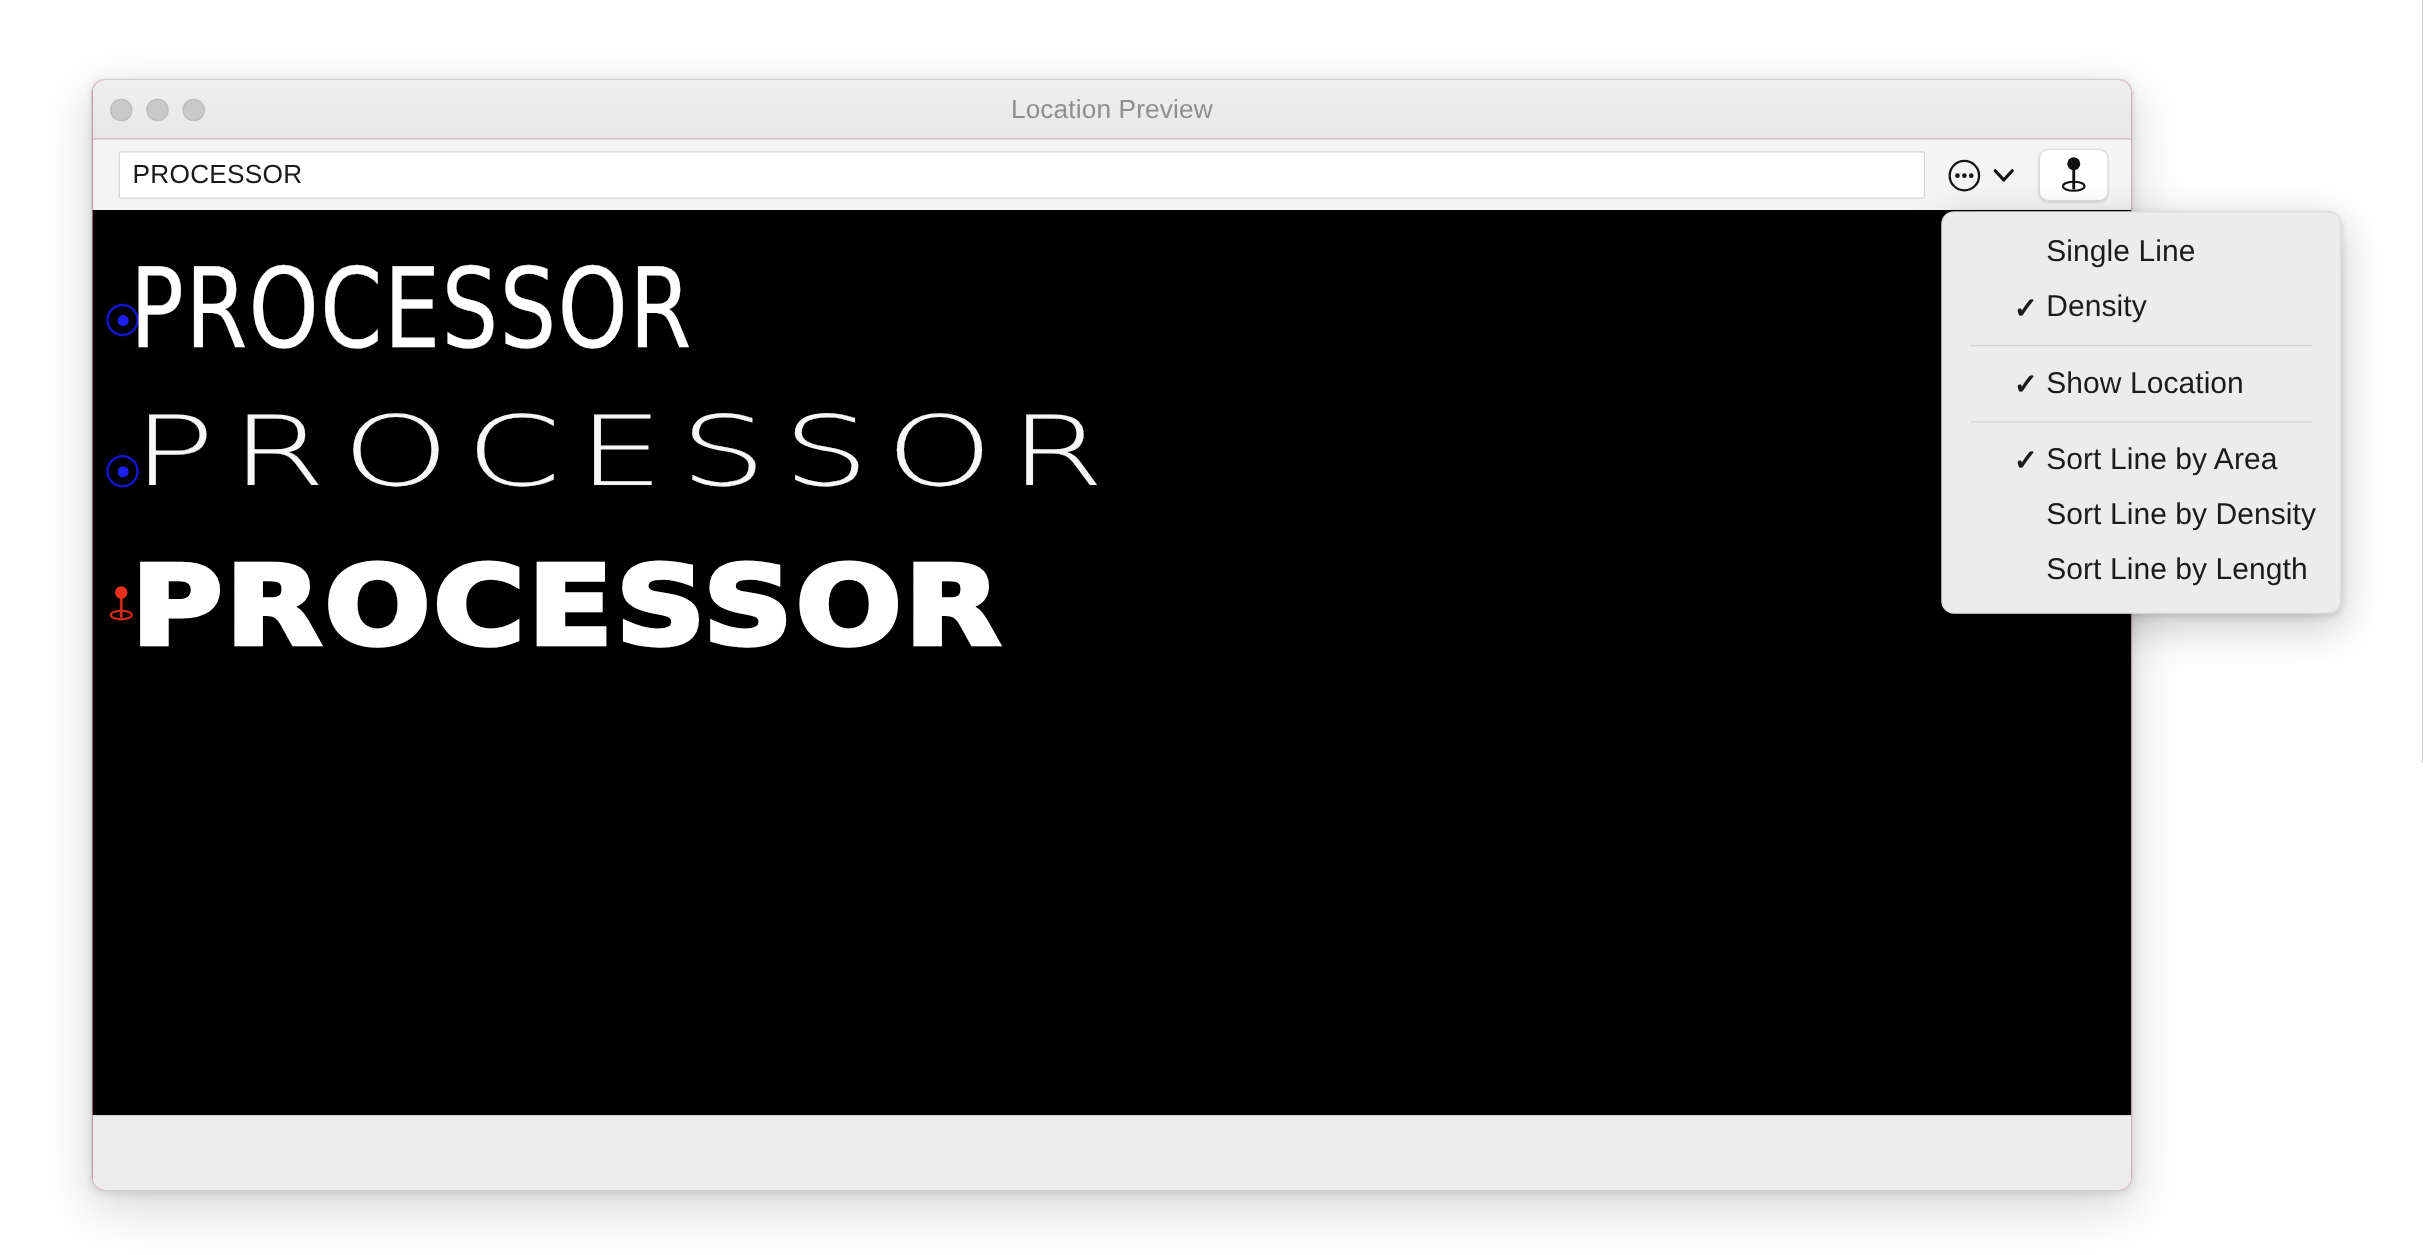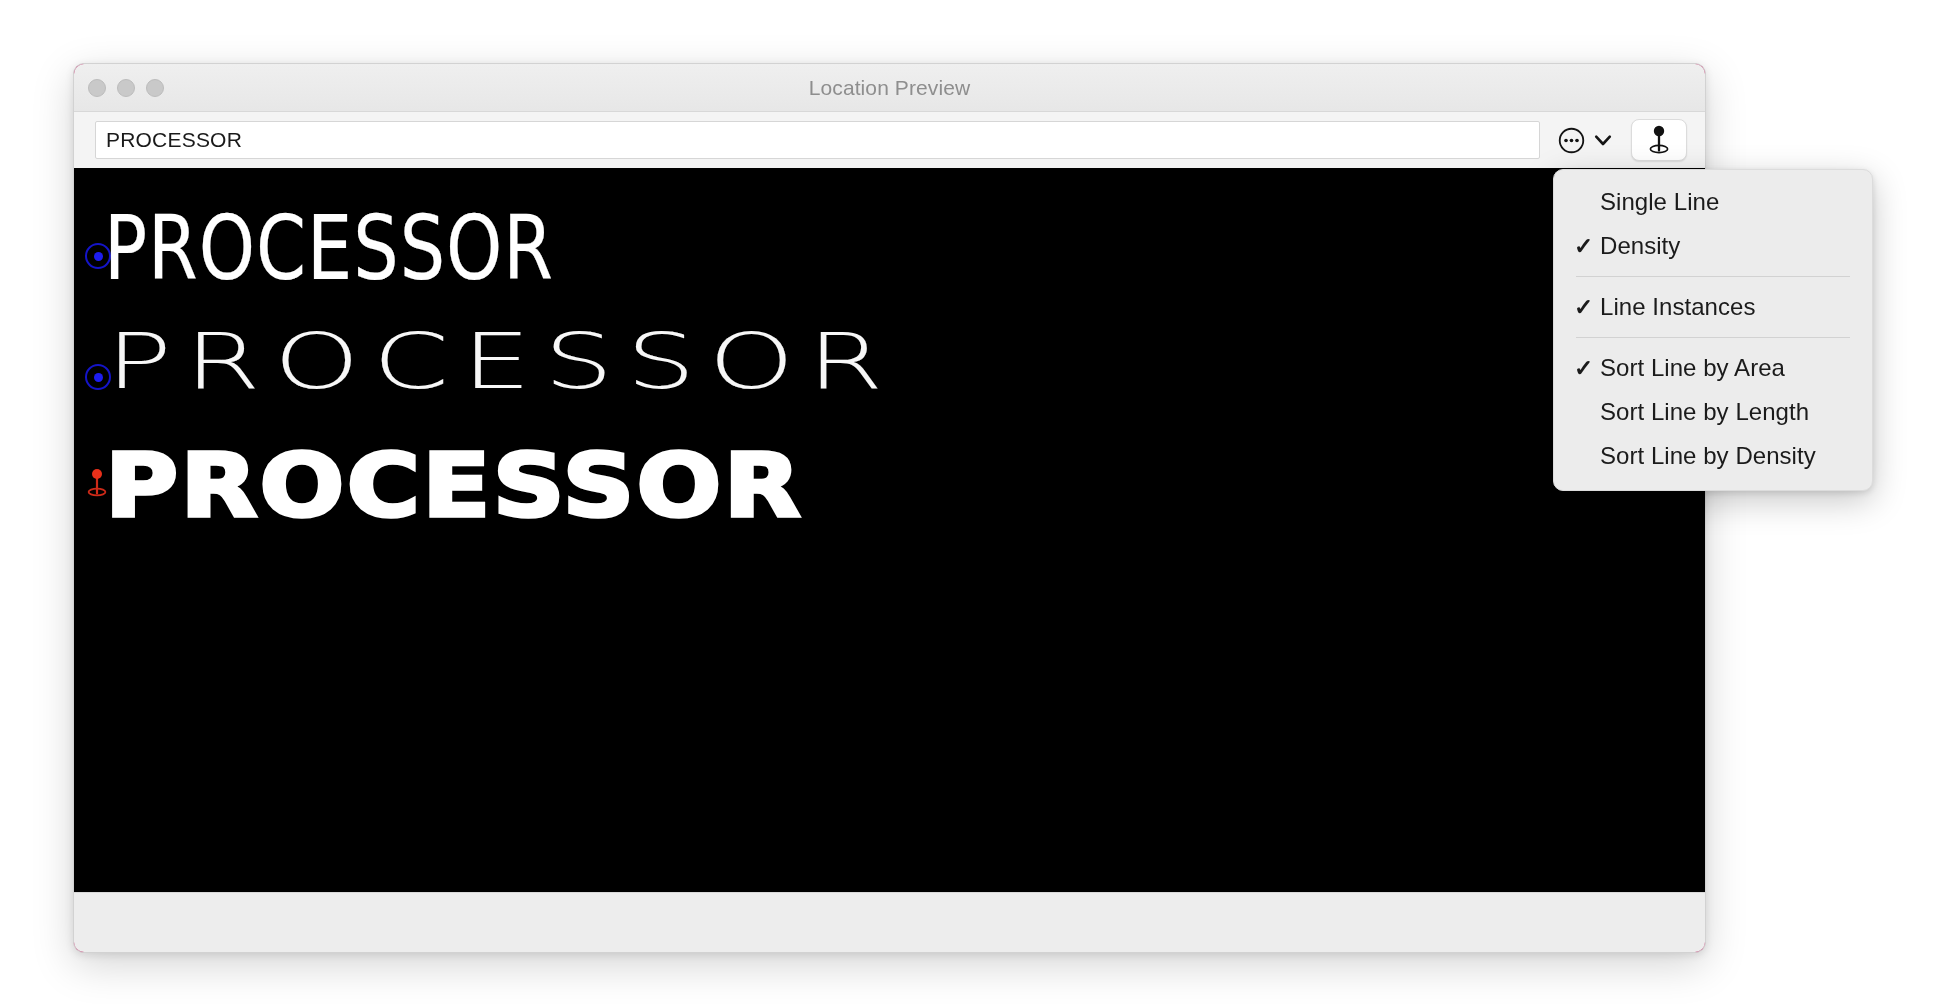--- a/index.html
+++ b/index.html
@@ -226,20 +226,21 @@
     position: relative;
     height: 44px;
     display: flex;
     align-items: center;
     padding-left: 46px;
     font-size: 24px;
     color: #1b1b1b;
     letter-spacing: 0.05px;
     white-space: nowrap;
     cursor: default;
+    margin-left: 37px;
   }
   .menu-item .check {
     position: absolute;
     left: 20px;
     top: 0;
     height: 44px;
     line-height: 44px;
     font-size: 23px;
     color: #1b1b1b;
     font-weight: 600;
@@ -331,28 +332,28 @@
       <div class="menu-item">
         <span>Single Line</span>
       </div>
       <div class="menu-item">
         <span class="check">✓</span>
         <span>Density</span>
       </div>
       <div class="menu-sep"></div>
       <div class="menu-item">
         <span class="check">✓</span>
-        <span>Line Instances</span>
+        <span>Show Location</span>
       </div>
       <div class="menu-sep"></div>
       <div class="menu-item">
         <span class="check">✓</span>
         <span>Sort Line by Area</span>
       </div>
       <div class="menu-item">
+        <span>Sort Line by Density</span>
+      </div>
+      <div class="menu-item">
         <span>Sort Line by Length</span>
       </div>
-      <div class="menu-item">
-        <span>Sort Line by Density</span>
-      </div>
     </div>
 
 </div>
 
 </body></html>

